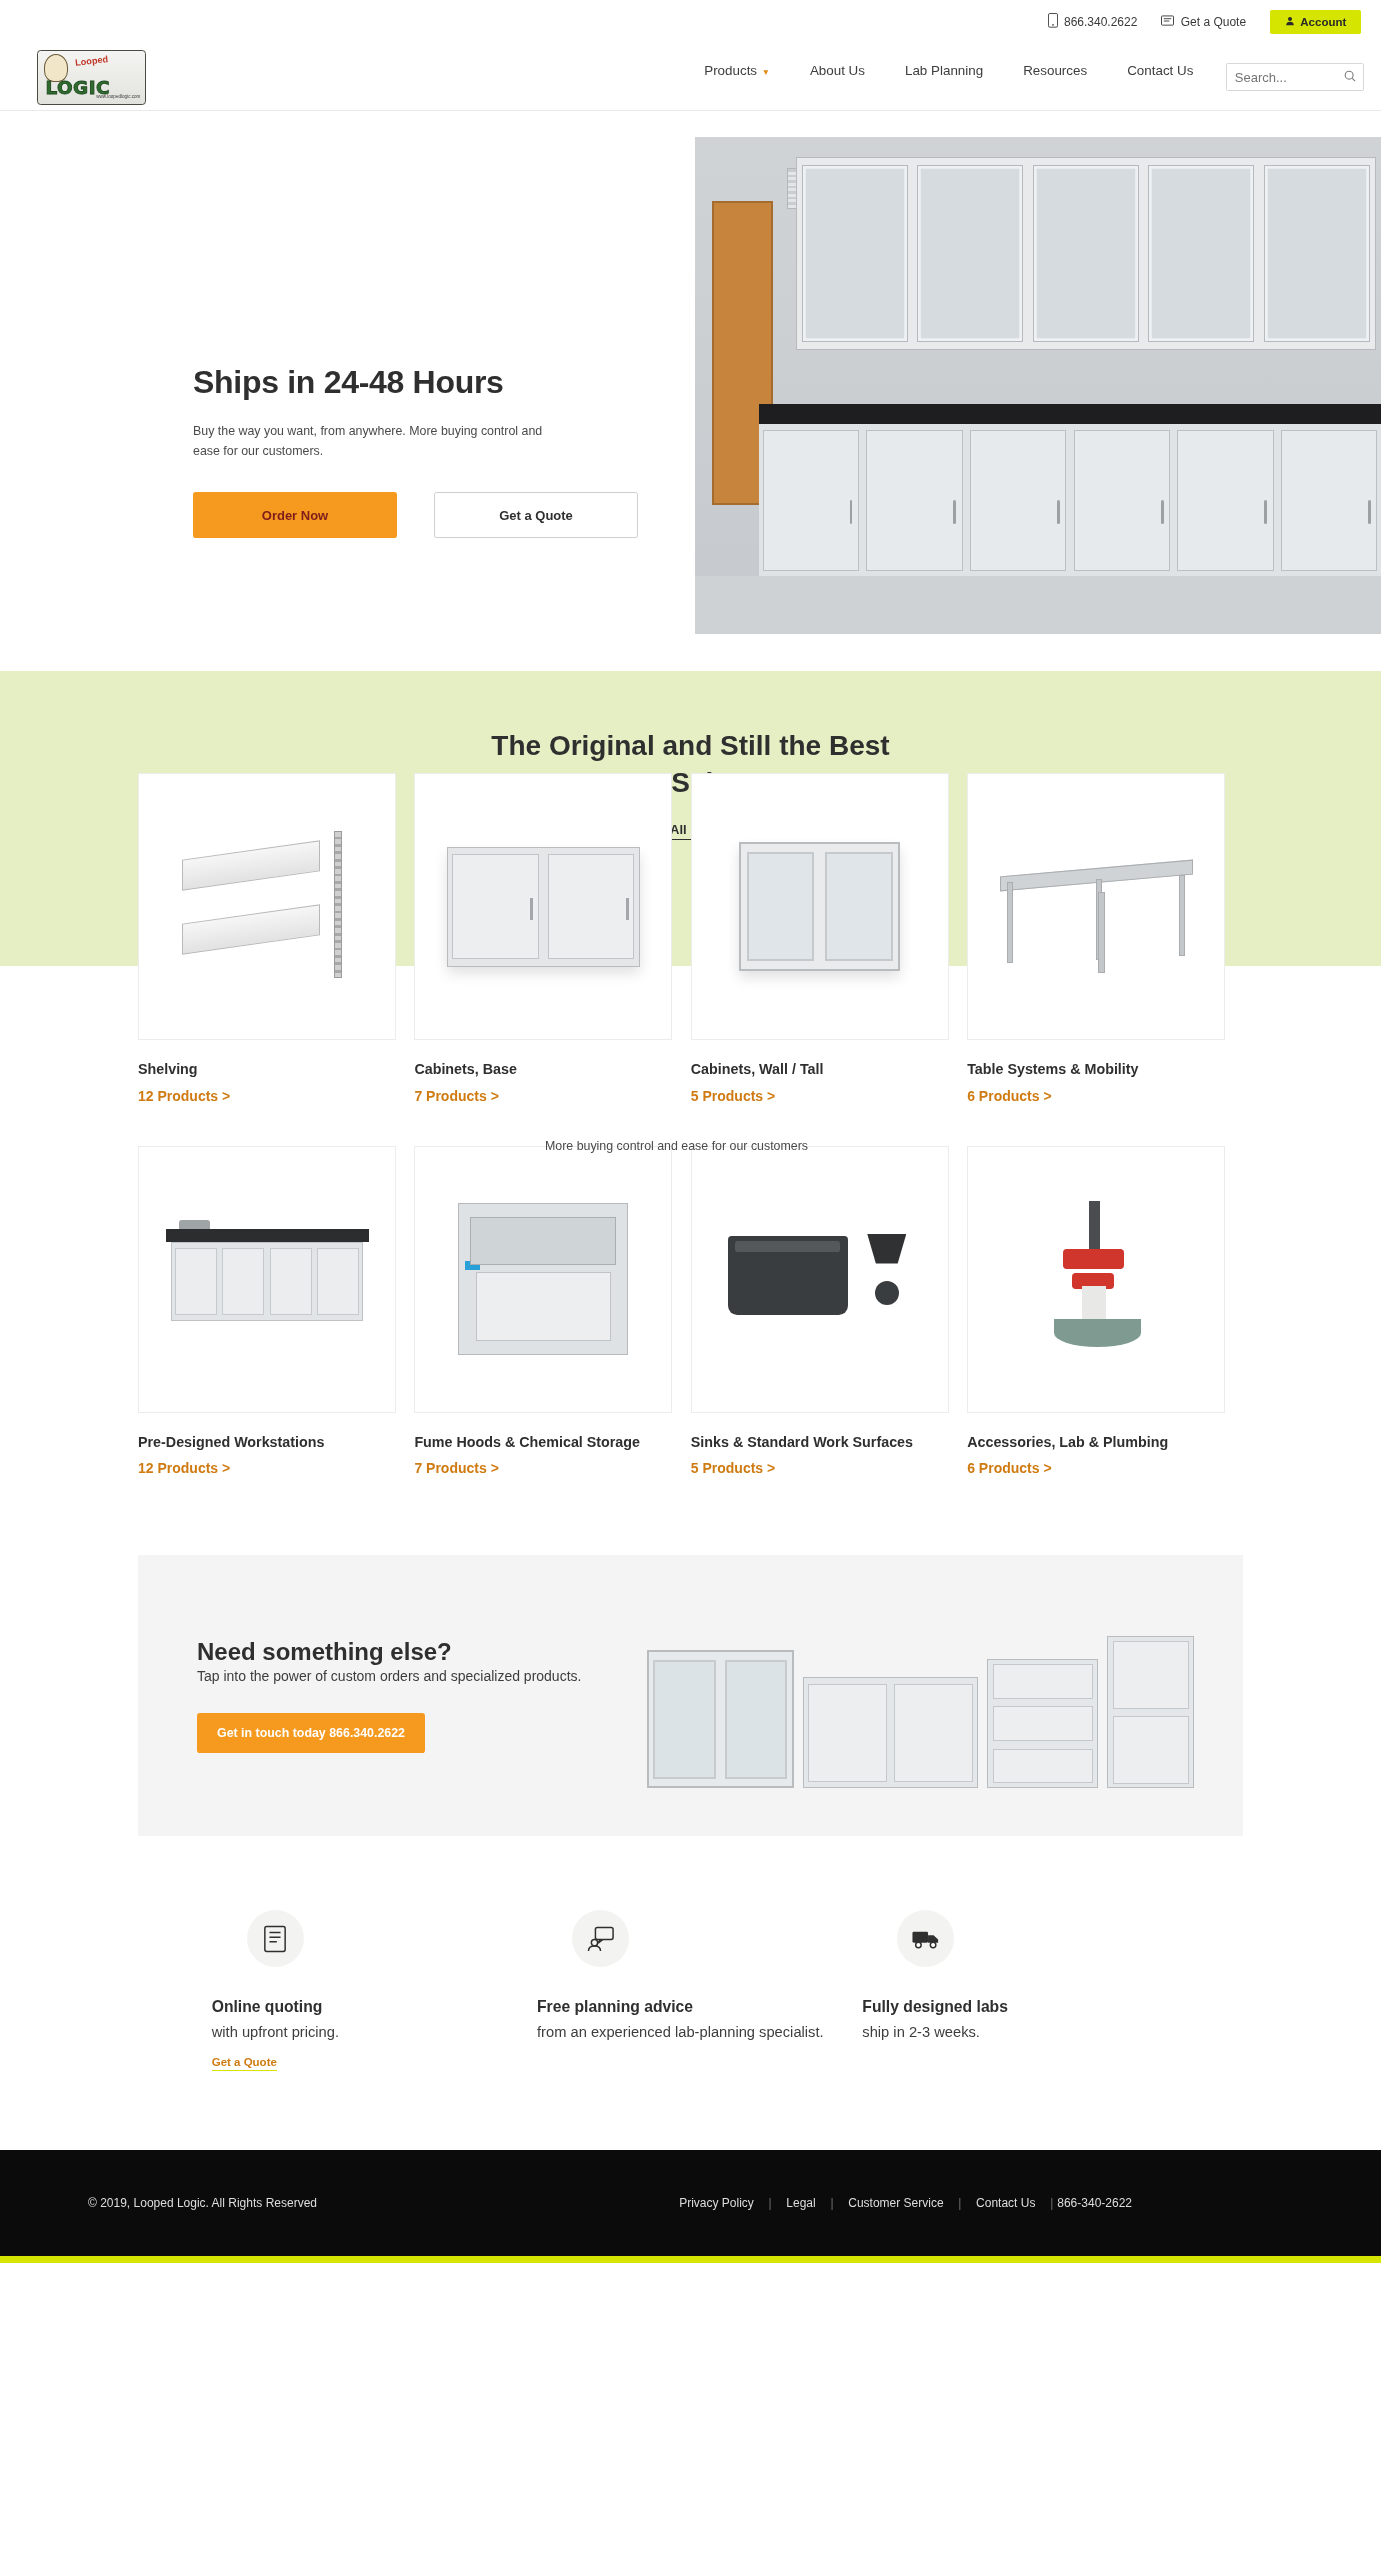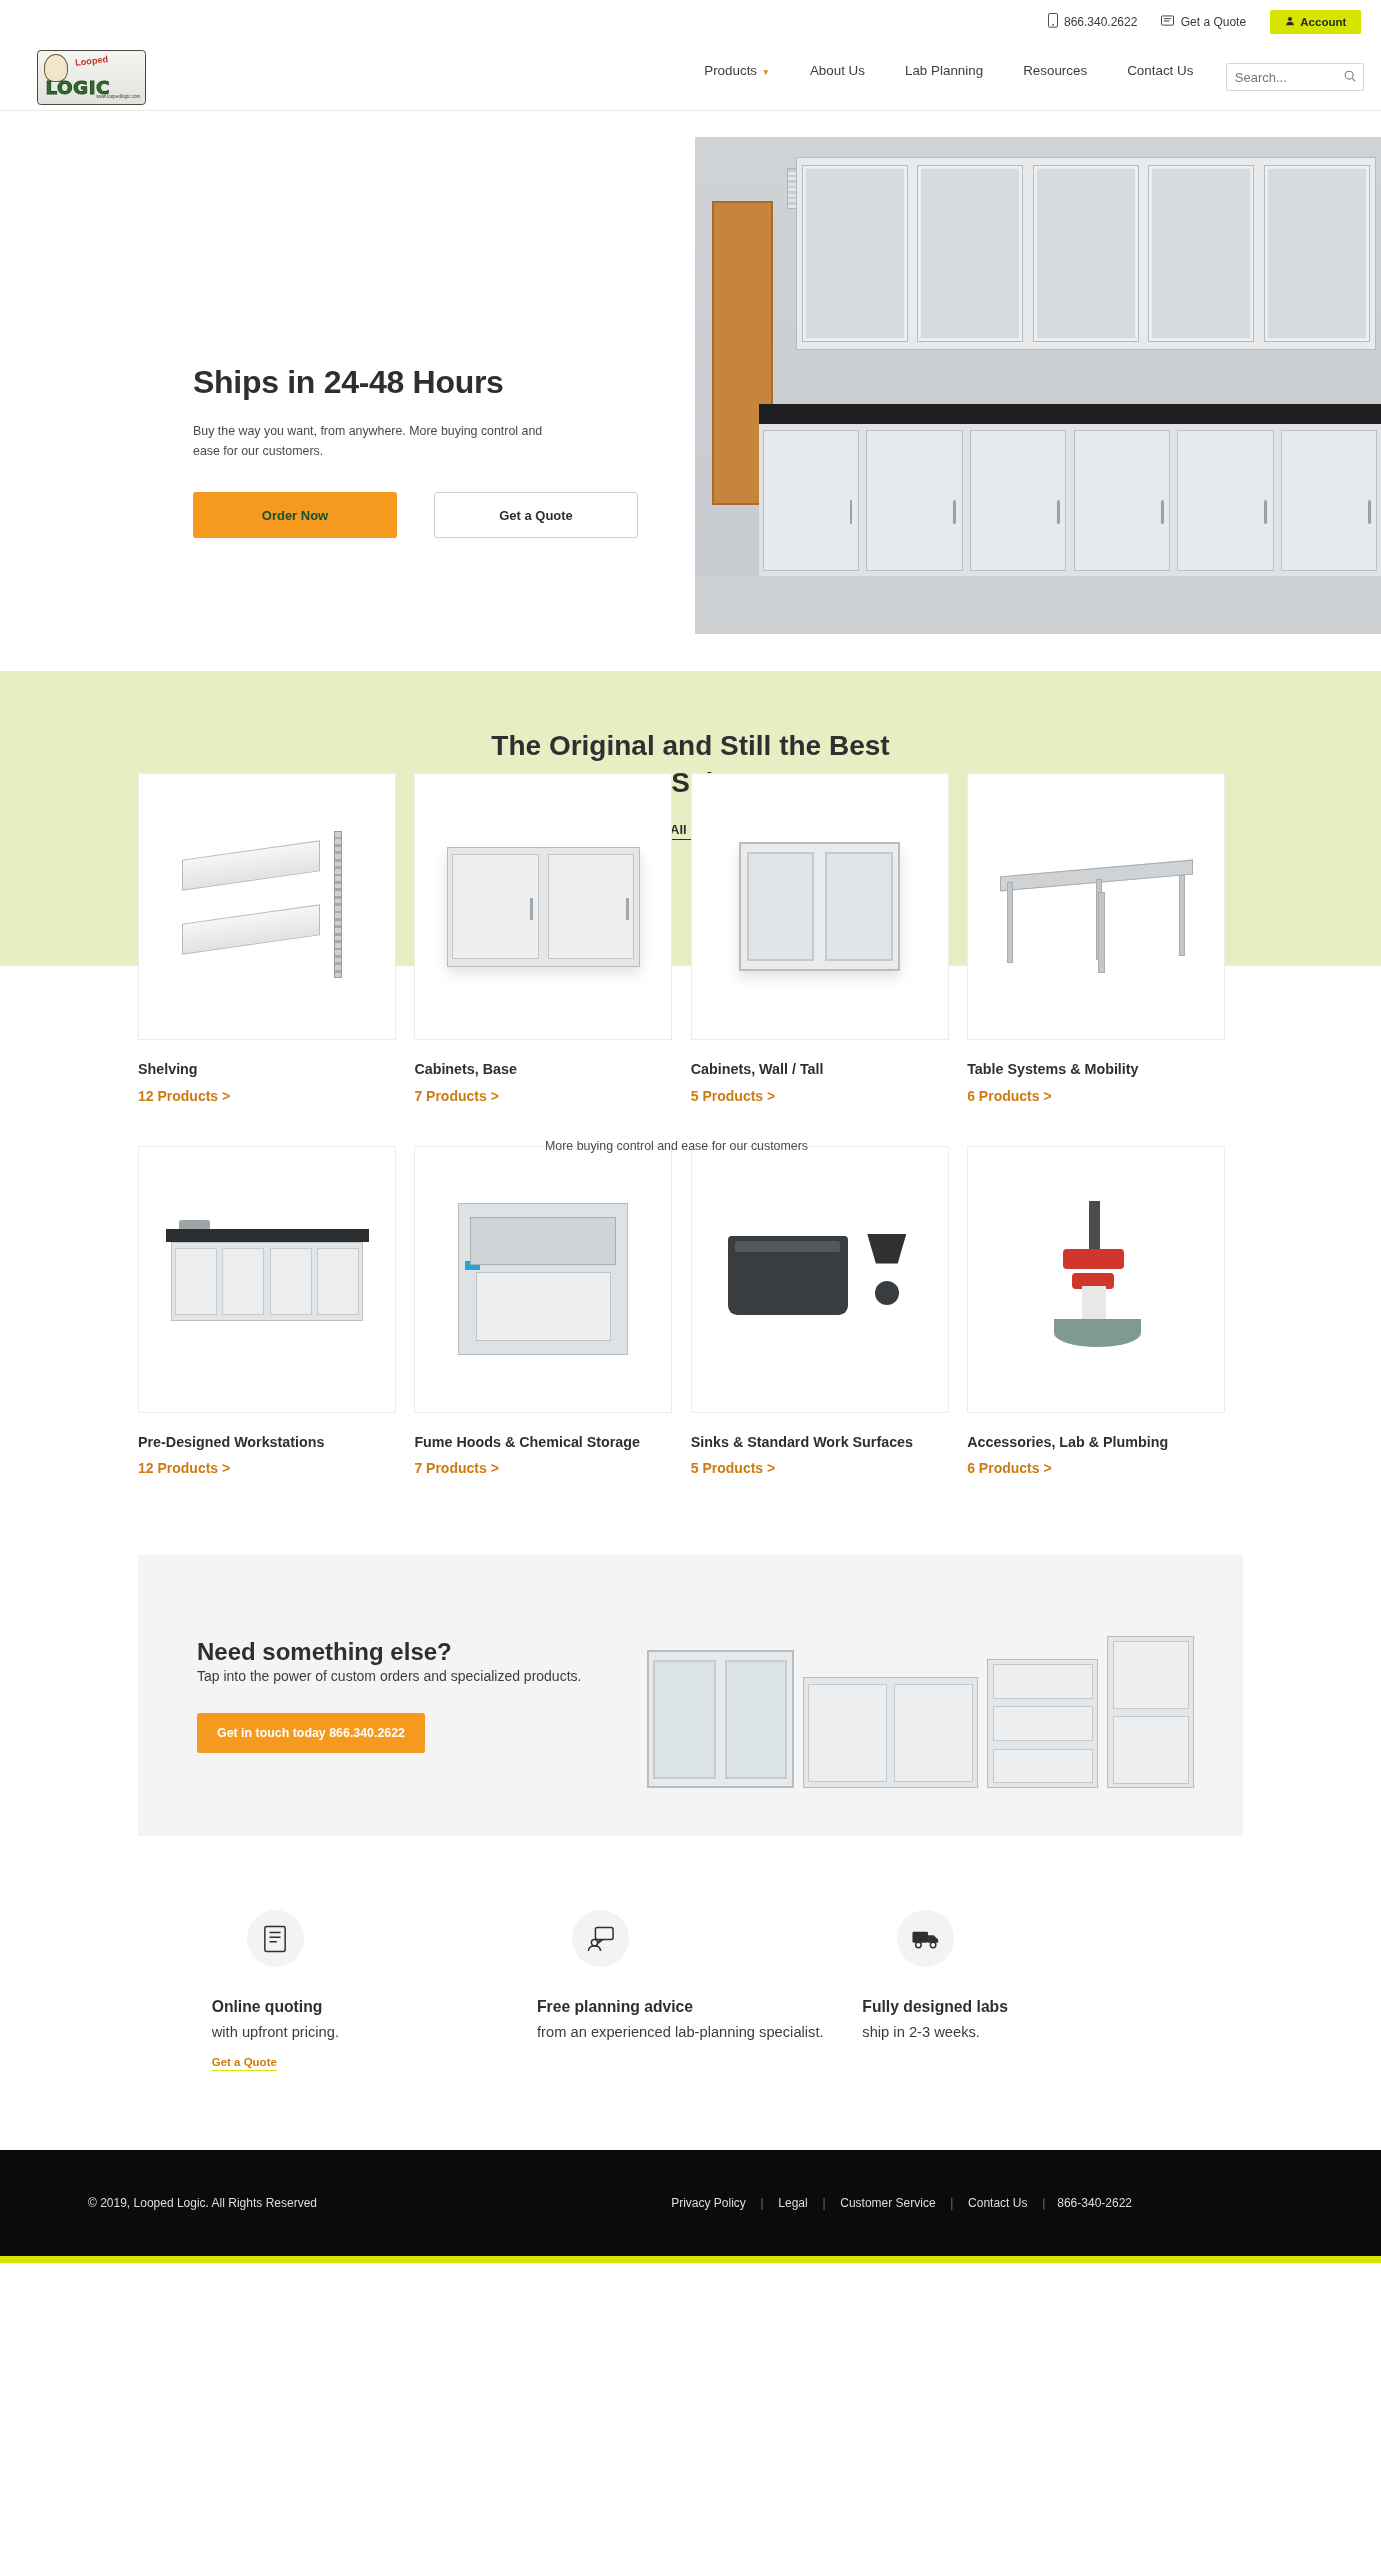--- a/index.html
+++ b/index.html
@@ -192,21 +192,21 @@
   .hero-sub {
     margin-top: 20px;
     font-size: 12.4px;
     line-height: 1.6;
     color: #4a4a4a;
     max-width: 368px;
   }
   .hero-btns { margin-top: 31px; display: flex; gap: 37px; }
   .btn-orange {
     background: #f59a1e;
-    color: #14532d;
+    color: #7f1d1d;
     font-size: 13px;
     font-weight: bold;
     border: none;
     width: 204px; height: 46px;
     border-radius: 2.8px;
     cursor: pointer;
     font-family: "Liberation Sans", sans-serif;
   }
   .btn-ghost {
     background: #ffffff;
@@ -405,21 +405,21 @@
     display: flex;
     align-items: center;
     color: #dedede;
     font-size: 12px;
     position: relative;
   }
   .copyright { margin-left: 88px; }
   .foot-links { margin-left: auto; margin-right: 249px; display: flex; align-items: center; gap: 0; }
   .foot-links span.link { padding: 0 14.7px; cursor: pointer; }
   .foot-links span.sep { color: #6d6d6d; }
-  .foot-phone { padding-left: 12px; }
+  .foot-phone { padding-left: 4px; }
   .footer-strip { height: 7.4px; background: #d6e500; }
 </style>
 </head>
 <body>
 
 <div class="page">
 
   <div class="topbar">
     <div class="topbar-item">
       <span class="ico">

